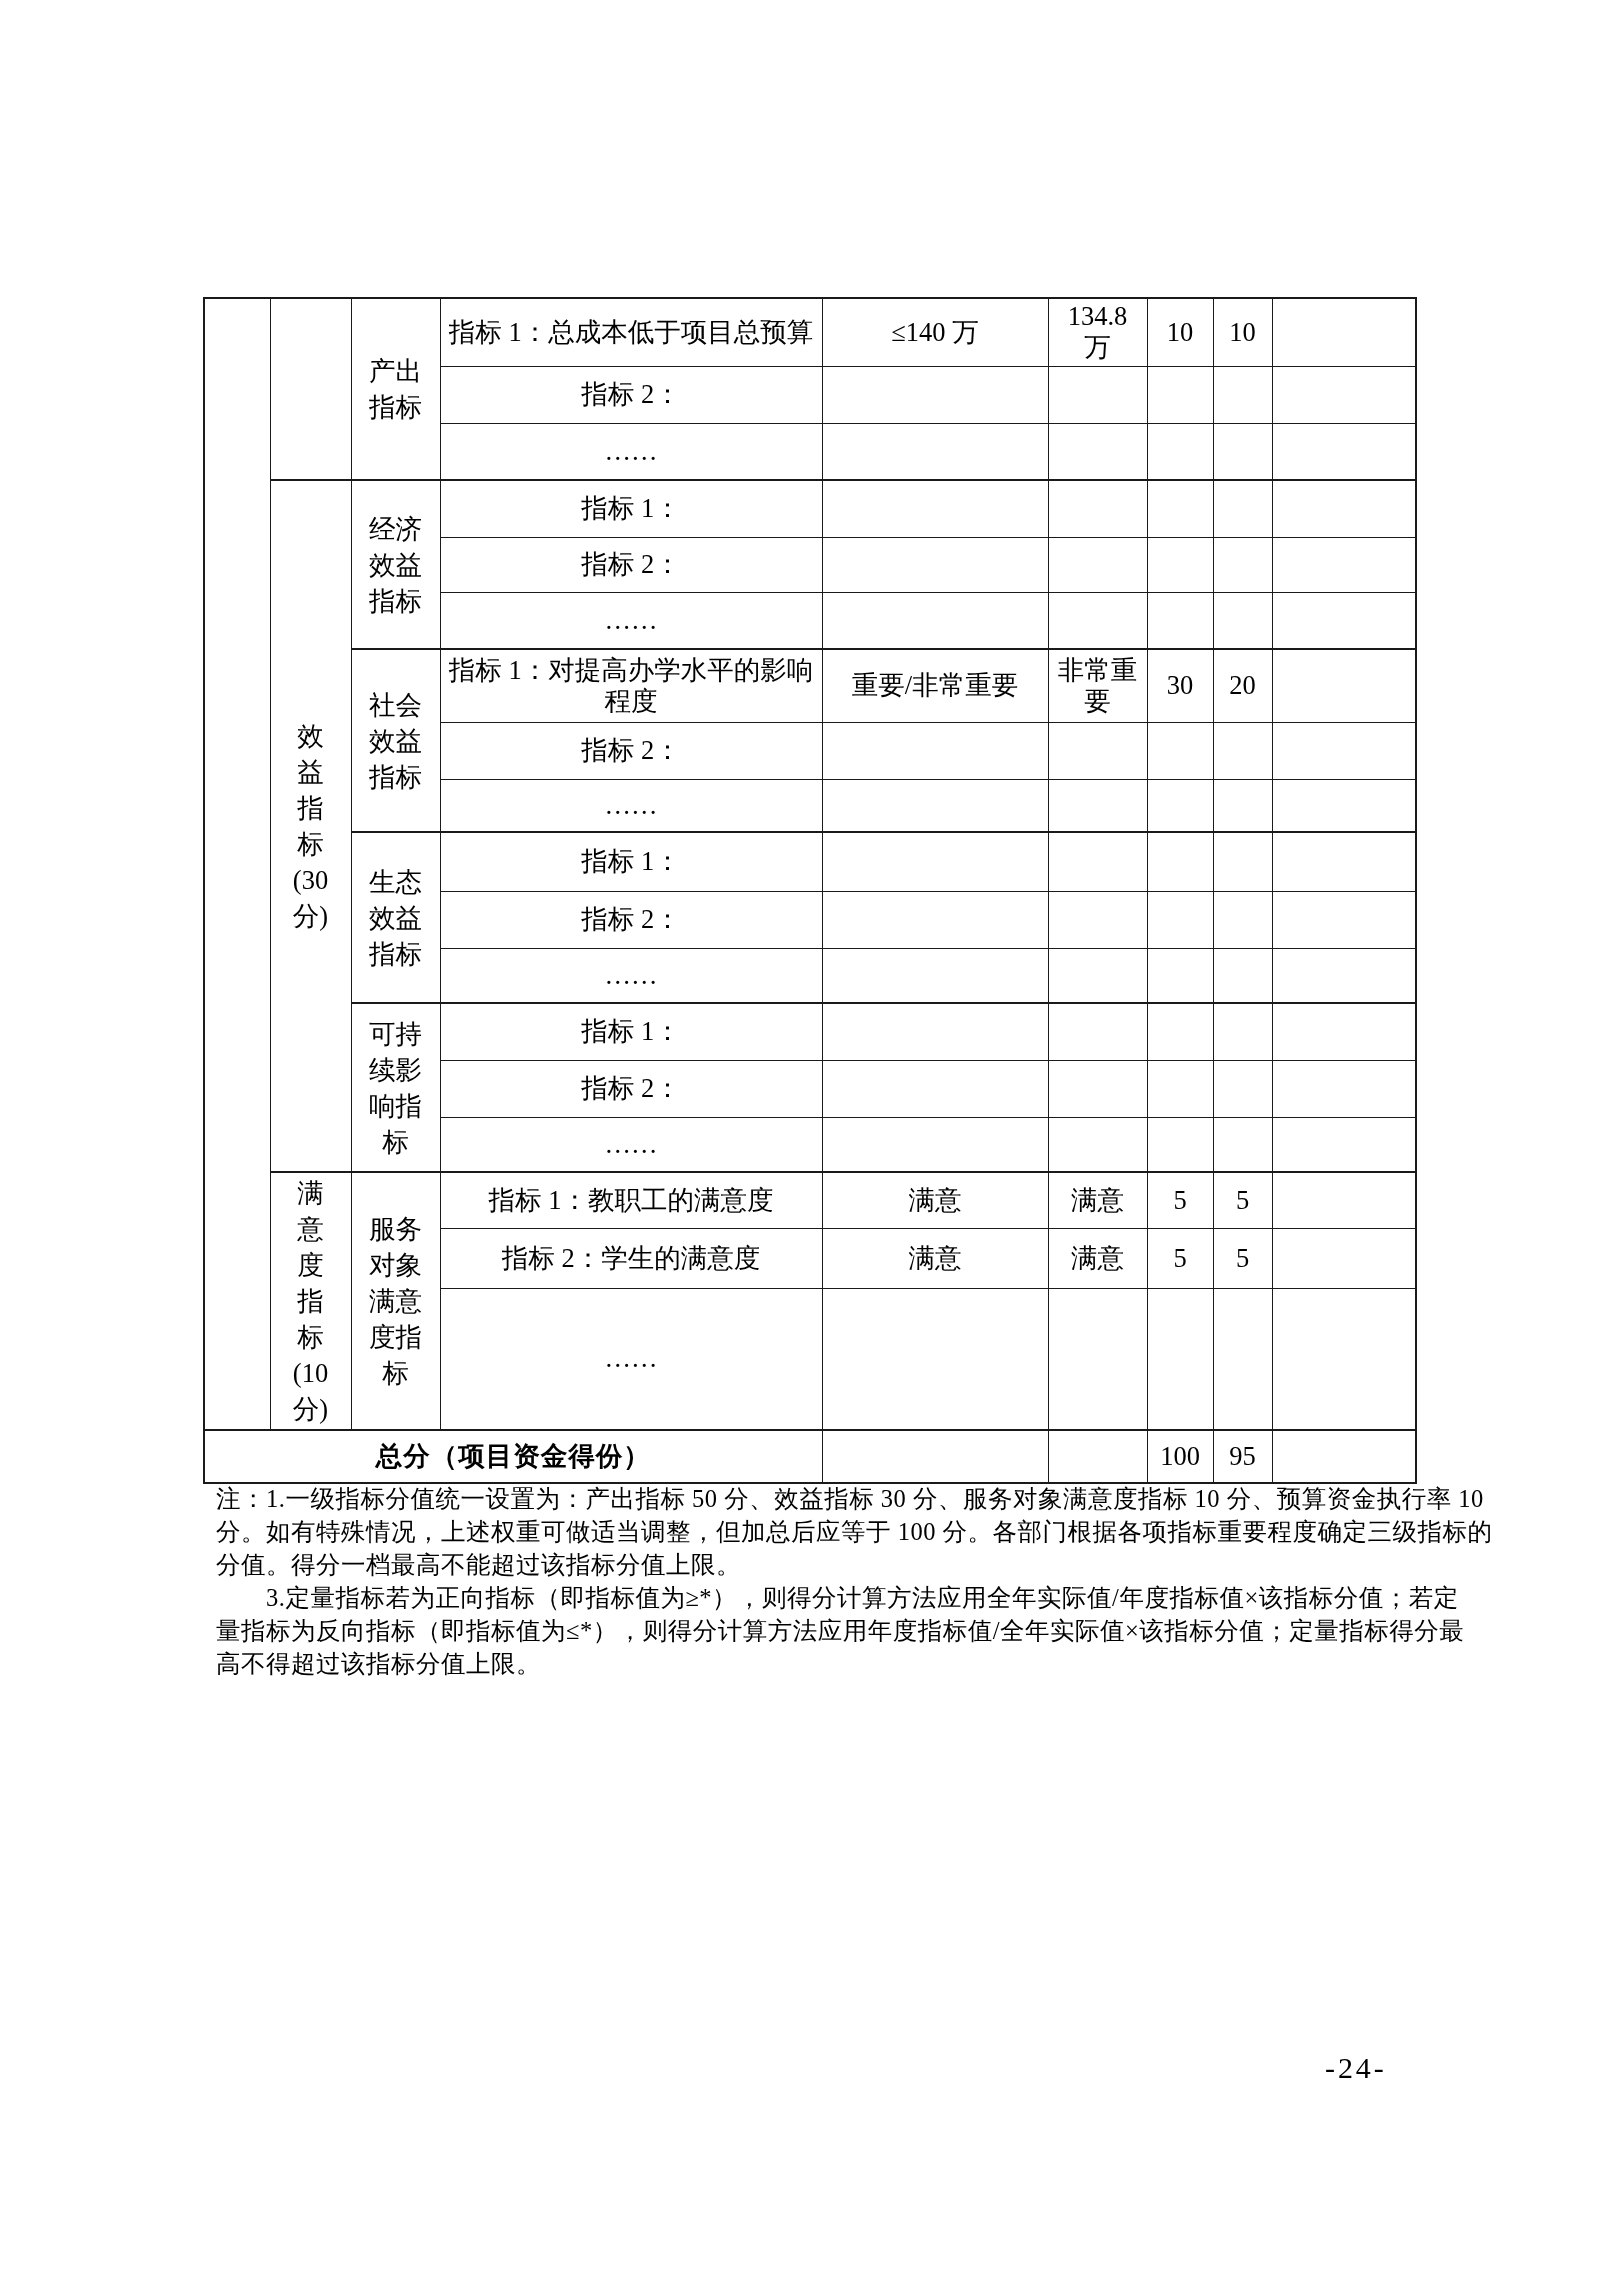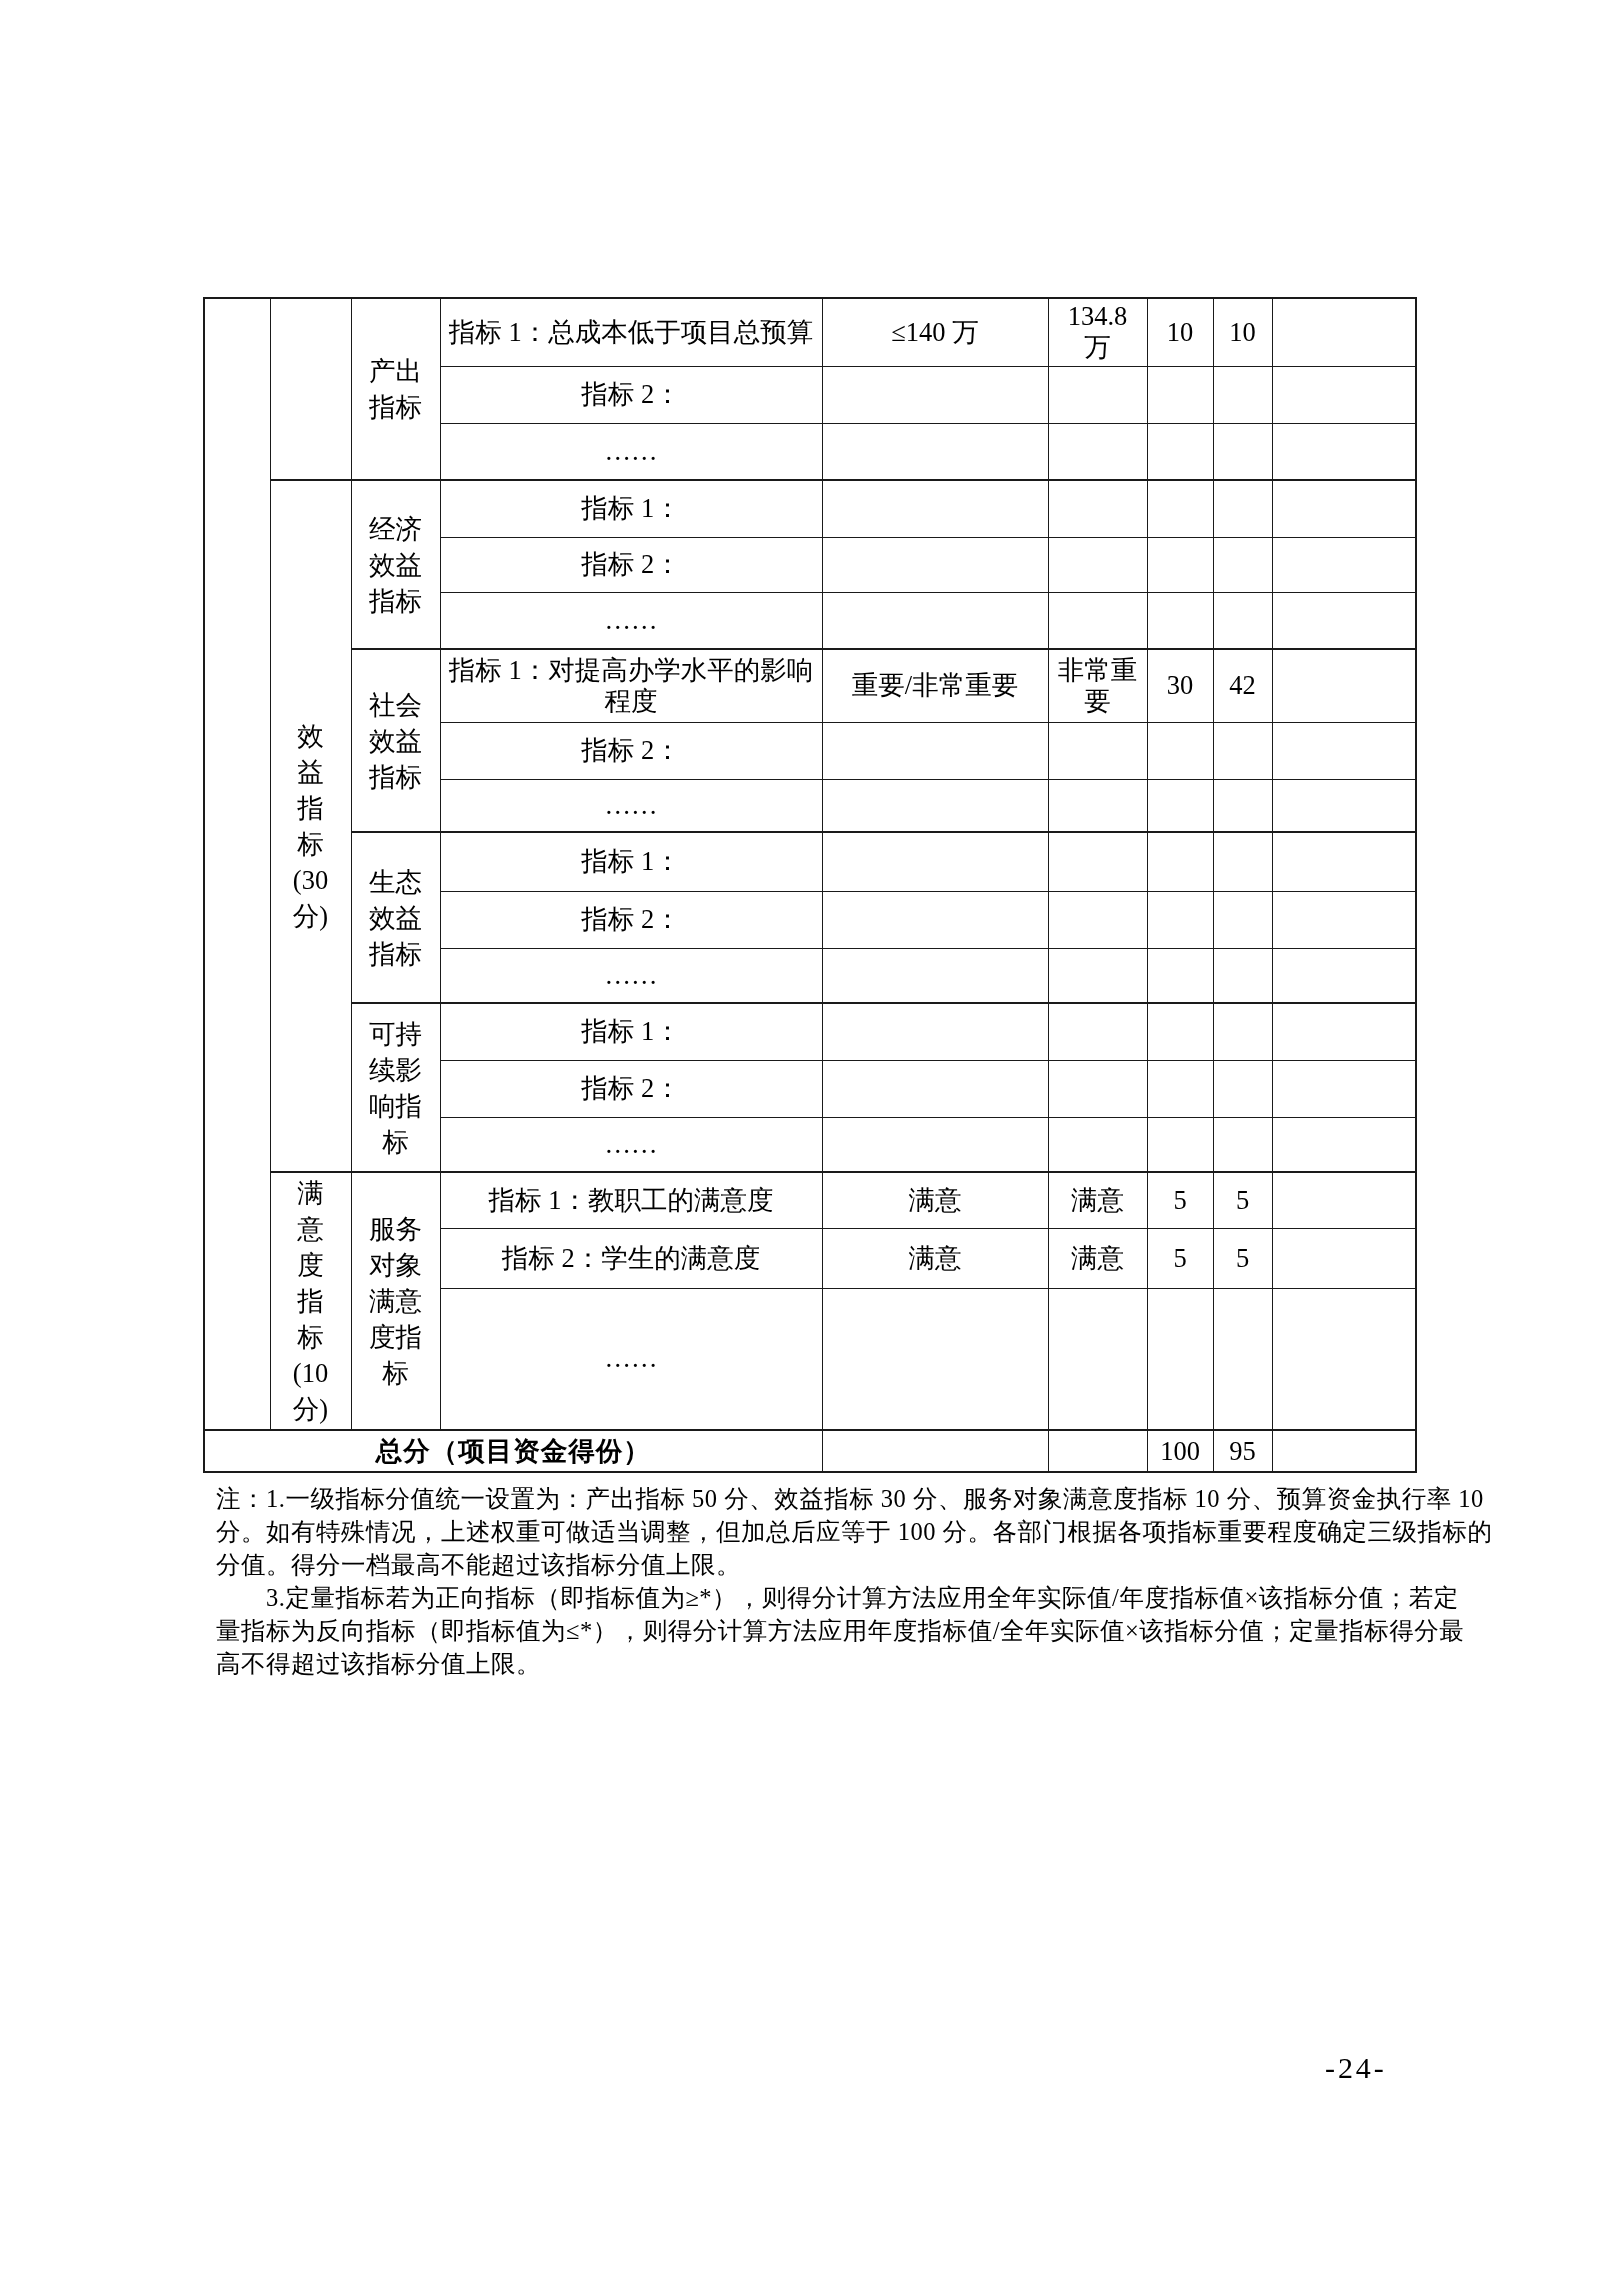--- a/index.html
+++ b/index.html
@@ -131,21 +131,21 @@
       </tr>
 
       <tr class="gb" style="height:73px">
         <td rowspan="3">
             <div class="wrap2">社会效益指标</div>
           </td>
         <td class="name">指标 1：对提高办学水平的影响程度</td>
         <td>重要/非常重要</td>
         <td>非常重要</td>
         <td>30</td>
-        <td>42</td>
+        <td>20</td>
         <td class="colI"></td>
       </tr>
       <tr style="height:57px">
         <td class="name">指标 2：</td>
         <td></td>
         <td></td>
         <td></td>
         <td></td>
         <td class="colI"></td>
       </tr>
@@ -244,21 +244,21 @@
       </tr>
       <tr style="height:137px">
         <td class="name">……</td>
         <td></td>
         <td></td>
         <td></td>
         <td></td>
         <td class="colI"></td>
       </tr>
 
-      <tr class="total" style="height:42px">
+      <tr class="total" style="height:53px">
         <td class="totalLabel colA" colspan="4">总分（项目资金得份）</td>
         <td></td>
         <td></td>
         <td>100</td>
         <td>95</td>
         <td class="colI"></td>
       </tr>
     </tbody>
   </table>
 

